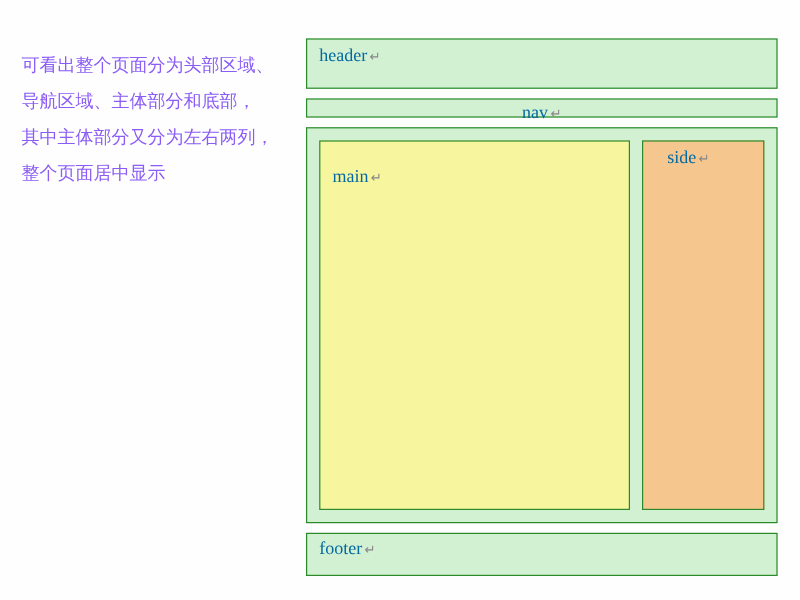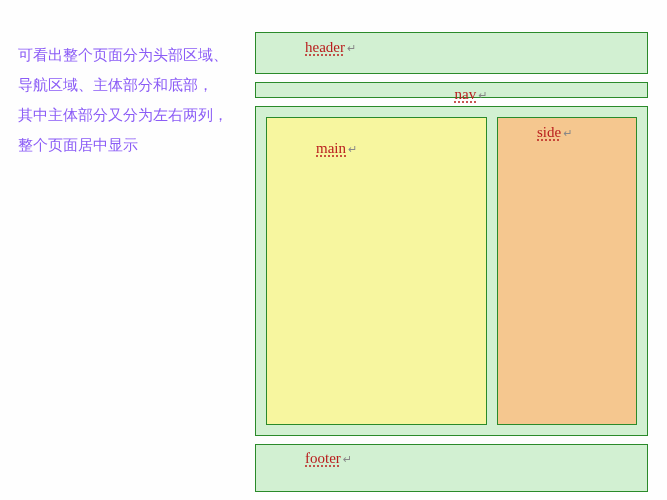--- a/index.html
+++ b/index.html
@@ -31,25 +31,23 @@
     }
     .section {
       background: #d2f0d2;
       border: 1px solid #2a8a2a;
       padding: 5px 10px;
       margin-bottom: 8px;
     }
     .section-label {
       font-family: serif;
       font-size: 15px;
-      color: #b91c1c;
-      text-decoration: underline;
+      color: #0369a1;
       text-decoration-style: dotted;
       text-underline-offset: 3px;
-      margin-left: 39px;
     }
     .header-section {
       height: 42px;
     }
     .nav-section {
       height: 16px;
       padding: 2px 10px;
       text-align: center;
     }
     .body-wrapper {
@@ -63,25 +61,25 @@
     }
     .main-section {
       background: #f7f69f;
       border: 1px solid #2a8a2a;
       flex: 1;
       padding: 21px 10px;
     }
     .side-section {
       background: #f5c78f;
       border: 1px solid #2a8a2a;
-      width: 140px;
-      padding: 5px 0;
+      width: 102px;
+      padding: 5px 20px;
     }
     .footer-section {
-      height: 48px;
+      height: 36px;
       padding: 4px 10px;
     }
     .cr {
       font-size: 11px;
       color: #888;
       margin-left: 2px;
       text-decoration: none;
     }
   </style>
 </head>

